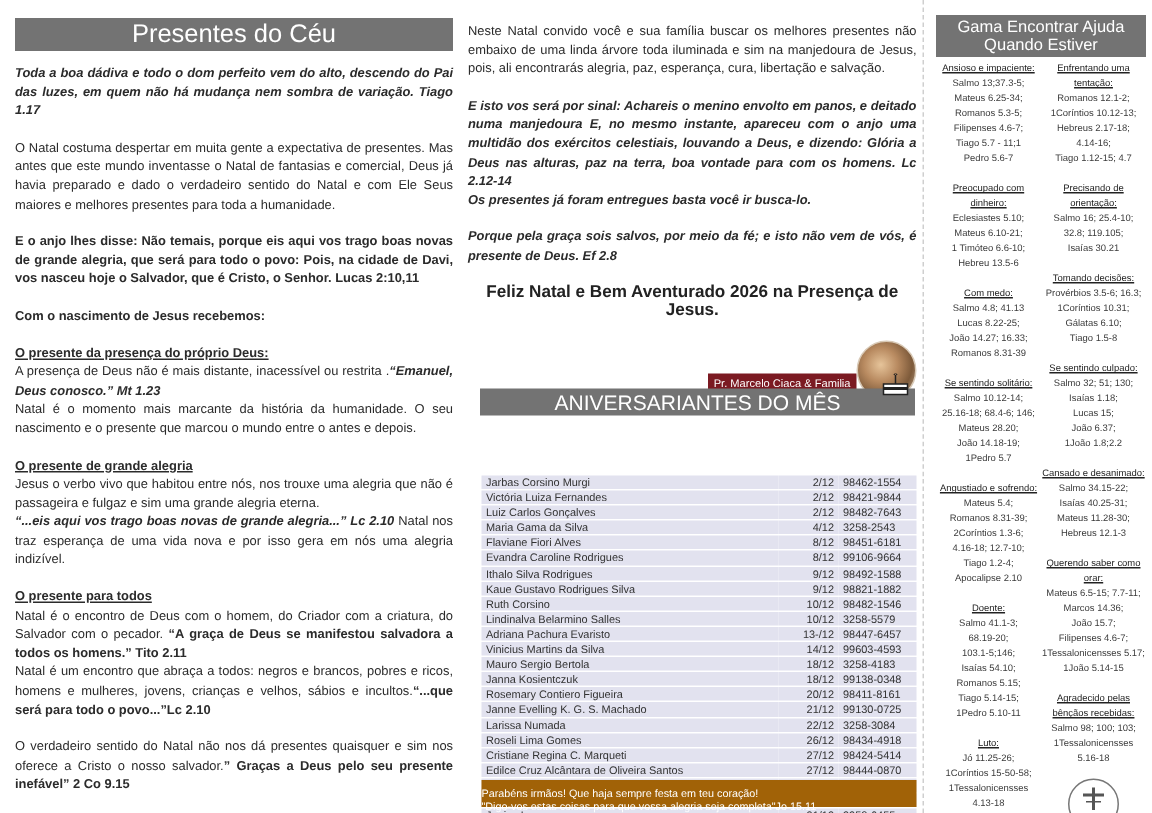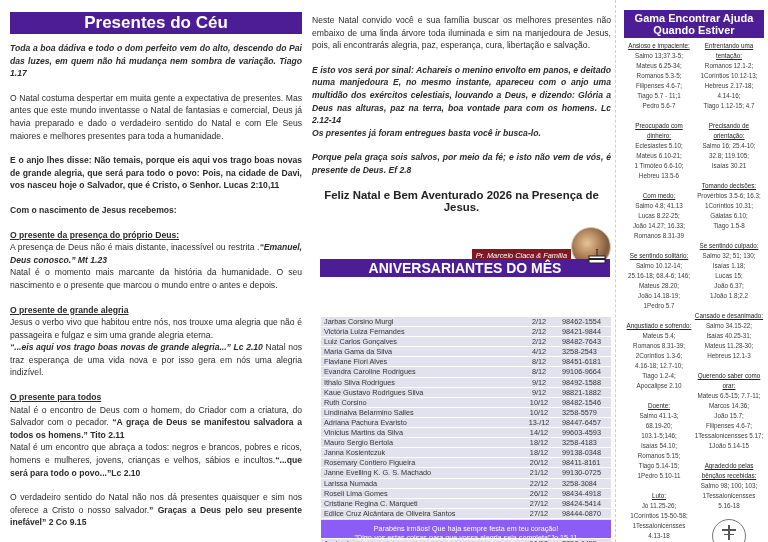--- a/index.html
+++ b/index.html
@@ -4,45 +4,45 @@
 <style>
   * { box-sizing: border-box; margin: 0; padding: 0; }
   html, body { width: 768px; height: 542px; background: #ffffff; overflow: hidden; }
   body { font-family: "Liberation Sans", sans-serif; color: #222; position: relative; }
 
   .col { position: absolute; top: 0; height: 542px; }
   #col-left { left: 0; width: 310px; padding: 12px 8px 0 10px; }
   #col-mid { left: 310px; width: 305px; padding: 14px 4px 0 2px; }
   #col-right { left: 615px; width: 153px; padding: 4px 4px 0 8px; border-left: 1px dashed #cfcfcf; }
 
-  .banner { background: #4c1d95; color: #fff; text-align: center; font-weight: bold; }
+  .banner { background: #737373; color: #fff; text-align: center; font-weight: normal; }
   #left-banner { font-size: 17px; height: 22px; line-height: 22px; margin: 0 0 8px 0; }
 
   .p { font-size: 8.6px; line-height: 12.6px; text-align: justify; margin-bottom: 12px; color: #2b2b2b; }
   .p.tight { margin-bottom: 0; }
   .bi { font-weight: bold; font-style: italic; }
   .b { font-weight: bold; }
   .u { text-decoration: underline; font-weight: bold; }
 
   #greeting { font-size: 11.4px; font-weight: bold; text-align: center; margin: 10px 0 0 0; color: #222; }
 
-  #pastor-row { position: relative; height: 56px; margin-top: 14px; font-style: italic; }
+  #pastor-row { position: relative; height: 56px; margin-top: 14px; }
   #pastor-label { position: absolute; right: 40px; top: 22px; background: #7b1a22; color: #fff; font-size: 7.4px; padding: 2px 4px; }
   #pastor-photo { position: absolute; right: 0; top: 0; width: 40px; height: 40px; border-radius: 50%;
     background: radial-gradient(circle at 40% 40%, #e6c49a 0%, #b88a60 35%, #7d5a3a 65%, #c9b9a4 100%); border: 1px solid #d8c9b6; }
 
   #bday-banner { position: absolute; left: 10px; top: 259px; width: 290px; height: 18px; font-size: 14px; line-height: 18px; text-align: center; }
   #cake-icon { position: absolute; right: 8px; top: 249px; width: 20px; height: 16px; }
 
   #bday-table { position: absolute; left: 11px; top: 278px; width: 290px; border-collapse: separate; border-spacing: 0 1px; font-size: 7.3px; margin-top: 38px; }
   #bday-table td { background: #e2e2ef; height: 9.1px; line-height: 9.1px; padding: 0 3px; color: #333; white-space: nowrap; }
-  #bday-table td.date { text-align: center; width: 40px; }
+  #bday-table td.date { text-align: right; width: 40px; }
   #bday-table td.phone { text-align: left; width: 52px; }
 
-  #bday-footer { position: absolute; left: 11px; top: 520px; width: 290px; height: 18px; background: #8b5cf6; color: #fff; font-size: 7.2px; text-align: center; line-height: 8.5px; padding-top: 5px; }
+  #bday-footer { position: absolute; left: 11px; top: 520px; width: 290px; height: 18px; background: #a16207; color: #fff; font-size: 7.2px; line-height: 8.5px; padding-top: 5px; }
 
   #right-banner { font-size: 11px; line-height: 12px; padding: 2px 0 2px 0; margin: 6px 0 3px 0; }
   .help-cols { display: flex; justify-content: space-between; }
   .help-col { width: 50%; text-align: center; font-size: 6.3px; line-height: 10px; color: #3a3a3a; }
   .help-col .head { text-decoration: underline; color: #222; }
   .help-col .gap { height: 10px; }
 
   #logo { width: 34px; height: 34px; margin: 8px auto 0 auto; border: 1px solid #777; border-radius: 50%; position: relative; }
   #logo .bar-v { position: absolute; left: 15px; top: 5px; width: 2px; height: 15px; background: #555; }
   #logo .bar-h { position: absolute; left: 9px; top: 9px; width: 14px; height: 2px; background: #555; }

